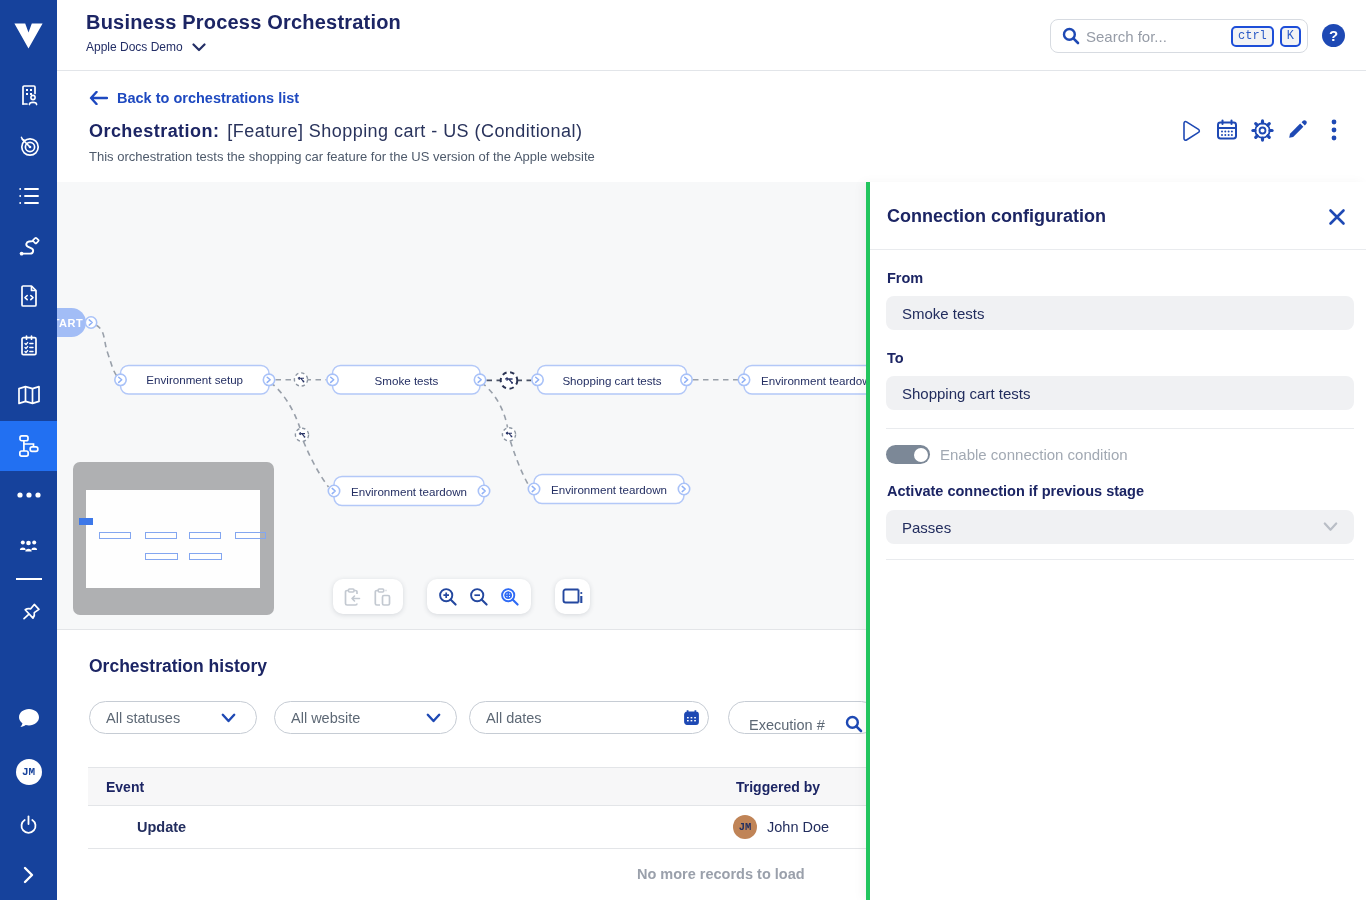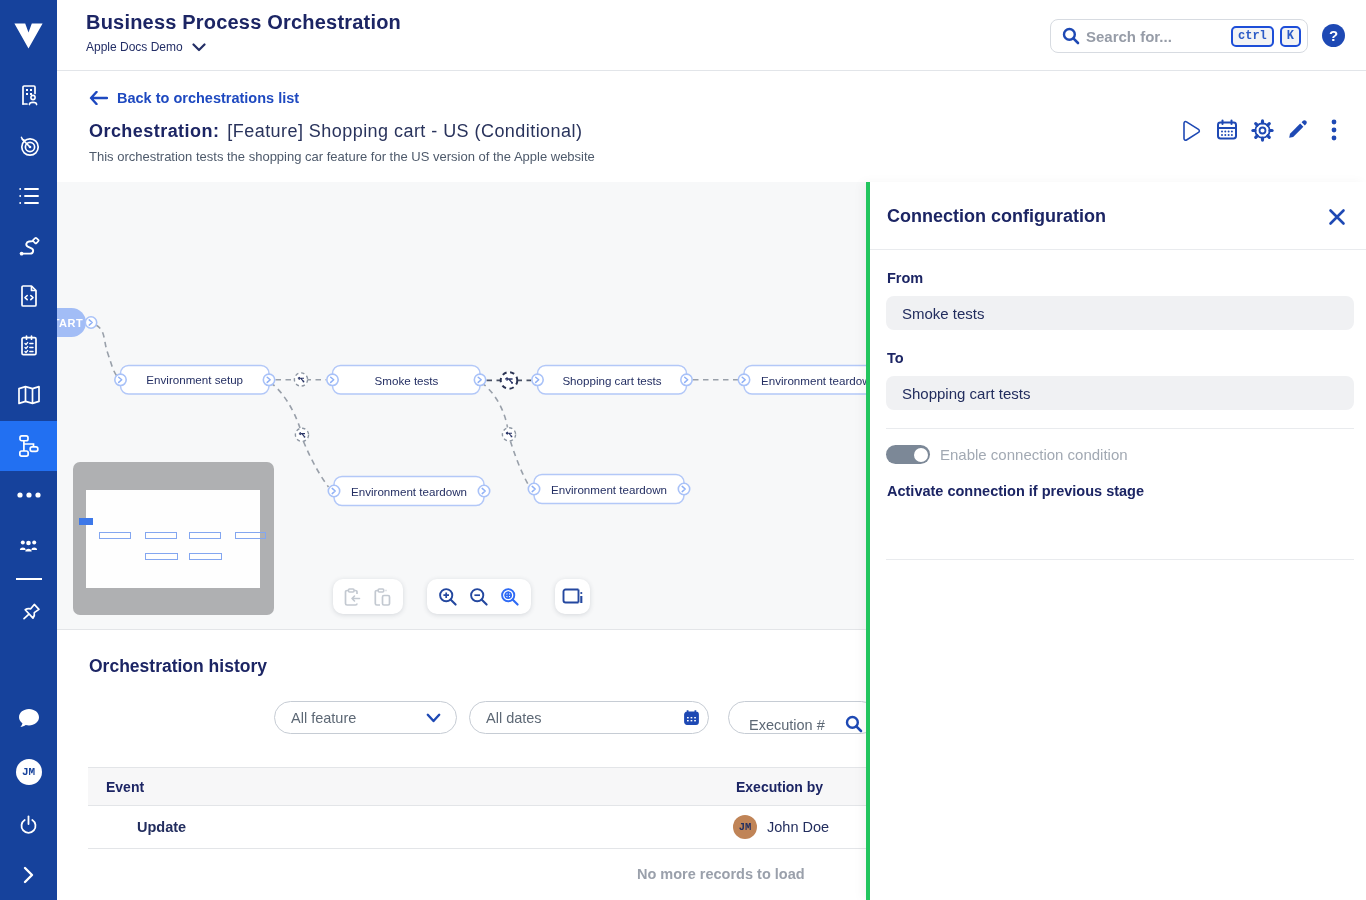--- a/index.html
+++ b/index.html
@@ -7,21 +7,21 @@
   body { font-family:"Liberation Sans", sans-serif; background:#fff; position:relative; }
   .abs { position:absolute; }
   
   #sidebar { left:0; top:0; width:57px; height:900px; background:#16429c; z-index:50; }
   .sicon { position:absolute; left:0; width:57px; display:flex; justify-content:center; align-items:center; }
   #sb-active { position:absolute; left:0; top:421px; width:57px; height:50px; background:#2270f2; }
   
   #topbar { left:57px; top:0; width:1309px; height:71px; background:#fff; border-bottom:1px solid #e2e5e9; z-index:40; }
   #title { left:29px; top:11px; font-size:20px; letter-spacing:-0.2px; font-weight:bold; color:#1c2564; letter-spacing:0.2px; }
   #vaultsel { left:29px; top:40px; font-size:12px; color:#232e66; display:flex; align-items:center; gap:9px; }
-  #searchbox { left:1050px; top:19px; width:258px; height:34px; border:1px solid #d7dbe1; border-radius:8px; background:#fff; display:flex; align-items:center;font-weight:bold; }
+  #searchbox { left:1050px; top:19px; width:258px; height:34px; border:1px solid #d7dbe1; border-radius:8px; background:#fff; display:flex; align-items:center; }
   #searchbox .ph { color:#969ca7; font-size:15px; margin-left:6px; flex:1; }
   .kbd { font-family:"Liberation Mono", monospace; font-size:12px; color:#2b5bc7; background:#f2f3f5; border:2px solid #1d4ed8; border-radius:5px; padding:1px 5px 2px 5px; }
   #help { left:1322px; top:24px; width:23px; height:23px; border-radius:50%; background:#1e49b4; color:#fff; font-size:15px; font-weight:bold; text-align:center; line-height:23px; }
   
   #pagehead { left:57px; top:71px; width:1309px; height:111px; background:#fff; }
   #backlink { left:32px; top:19px; display:flex; align-items:center; gap:9px; color:#1e49c0; font-size:14.5px; font-weight:bold; }
   #orchline { left:32px; top:50px; font-size:18px; letter-spacing:0.45px; color:#29335c; }
   #orchline b { color:#1c2564; margin-right:8px; }
   #orchdesc { left:32px; top:78px; font-size:13px; color:#4e5a6b; }
   .hact { position:absolute; top:48px; width:24px; height:24px; }
@@ -245,22 +245,28 @@
         <path d="M16.5 1.5 H3.6 C2.4 1.5 1.5 2.4 1.5 3.6 V12.4 C1.5 13.6 2.4 14.5 3.6 14.5 H16.5" fill="none" stroke="#23479f" stroke-width="1.9"></path>
         <path d="M16.5 1.5 V14.5" stroke="#23479f" stroke-width="1.9"></path>
         <circle cx="19.3" cy="5" r="1.1" fill="#23479f"></circle>
         <line x1="19.3" y1="8" x2="19.3" y2="15" stroke="#23479f" stroke-width="2.1"></line>
       </svg>
     </div>
   </div>
 
   <div class="abs" id="history">
     <div class="abs" id="histtitle">Orchestration history</div>
+    <div class="filter" style="left:32px; width:168px;">
+      <span style="margin-left:16px; flex:1;">All statuses</span>
+      <svg style="margin-right:20px" width="15" height="10" viewBox="0 0 15 10">
+        <path d="M1.8 1.8 L7.5 8 L13.2 1.8" fill="none" stroke="#1e49b4" stroke-width="2.4" stroke-linecap="round" stroke-linejoin="round"></path>
+      </svg>
+    </div>
     <div class="filter" style="left:217px; width:183px;">
-      <span style="margin-left:16px; flex:1;">All feature</span>
+      <span style="margin-left:16px; flex:1;">All website</span>
       <svg style="margin-right:15px" width="15" height="10" viewBox="0 0 15 10">
         <path d="M1.8 1.8 L7.5 8 L13.2 1.8" fill="none" stroke="#1e49b4" stroke-width="2.4" stroke-linecap="round" stroke-linejoin="round"></path>
       </svg>
     </div>
     <div class="filter" style="left:412px; width:240px;">
       <span style="margin-left:16px; flex:1;">All dates</span>
       <svg style="margin-right:8px" width="17" height="17" viewBox="0 0 17 17">
         <path d="M2 5.5 C2 4.4 2.9 3.5 4 3.5 H13 C14.1 3.5 15 4.4 15 5.5 V13 C15 14.1 14.1 15 13 15 H4 C2.9 15 2 14.1 2 13 Z M4.6 1.2 V4 M12.4 1.2 V4" fill="#1e49b4" stroke="#1e49b4" stroke-width="1.8"></path>
         <g fill="#fff">
           <rect x="4" y="8" width="1.7" height="1.4"></rect>
@@ -275,21 +281,21 @@
     <div class="filter" style="left:671px; width:150px;align-items:flex-end;">
       <span style="margin-left:20px; flex:1;">Execution #</span>
       <svg style="margin-right:14px" width="18" height="18" viewBox="0 0 18 18">
         <circle cx="7.4" cy="7.4" r="5.4" fill="none" stroke="#1e49b4" stroke-width="2.4"></circle>
         <line x1="11.6" y1="11.6" x2="16" y2="16" stroke="#1e49b4" stroke-width="2.6" stroke-linecap="round"></line>
       </svg>
     </div>
     <div id="tablewrap">
       <div class="thead">
         <span style="margin-left:18px;">Event</span>
-        <span style="position:absolute; left:648px;">Execution by</span>
+        <span style="position:absolute; left:648px;">Triggered by</span>
       </div>
       <div class="trow">
         <span style="margin-left:49px; font-weight:bold;">Update</span>
         <span style="position:absolute; left:645px; display:flex; align-items:center;">
           <span style="width:24px;height:24px;border-radius:50%;background:#c08457;color:#233061;font-family:'Liberation Mono',monospace;font-size:10.5px;font-weight:bold;display:inline-flex;align-items:center;justify-content:center;">JM</span>
           <span style="margin-left:10px;">John Doe</span>
         </span>
       </div>
     </div>
     <div class="abs" id="nomore">No more records to load</div>
@@ -304,20 +310,25 @@
     <div class="plabel" style="top:88px;">From</div>
     <div class="pinput" style="top:114px;">Smoke tests</div>
     <div class="plabel" style="top:168px;">To</div>
     <div class="pinput" style="top:194px;">Shopping cart tests</div>
     <div class="pdiv" style="top:246px; left:16px; width:468px;"></div>
     <div class="abs" style="left:16px; top:263px; width:44px; height:19px; background:#7c8897; border-radius:10px;">
       <div style="position:absolute; right:2.5px; top:2.5px; width:14px; height:14px; background:#fff; border-radius:50%;"></div>
     </div>
     <div class="abs" style="left:70px; top:264px; font-size:15px; color:#a2a9b3;">Enable connection condition</div>
     <div class="plabel" style="top:301px;">Activate connection if previous stage</div>
+    <div class="pinput" style="top:328px;">Passes
+      <svg style="position:absolute; right:16px; top:12px;" width="15" height="10" viewBox="0 0 15 10">
+        <path d="M1.8 1.5 L7.5 7.8 L13.2 1.5" fill="none" stroke="#b9bec6" stroke-width="2.2" stroke-linecap="round" stroke-linejoin="round"></path>
+      </svg>
+    </div>
     <div class="pdiv" style="top:377px; left:16px; width:468px;"></div>
   </div>
 
   <div class="abs" id="sidebar">
     <div id="sb-active"></div>
 
     <div class="sicon" style="top:23px; height:26px;">
       <svg width="29" height="26" viewBox="0 0 29 26">
         <path d="M0.4 0.4 H11.2 L14.5 9.6 L17.8 0.4 H28.6 L14.5 25.4 Z" fill="#fff"></path>
       </svg>

